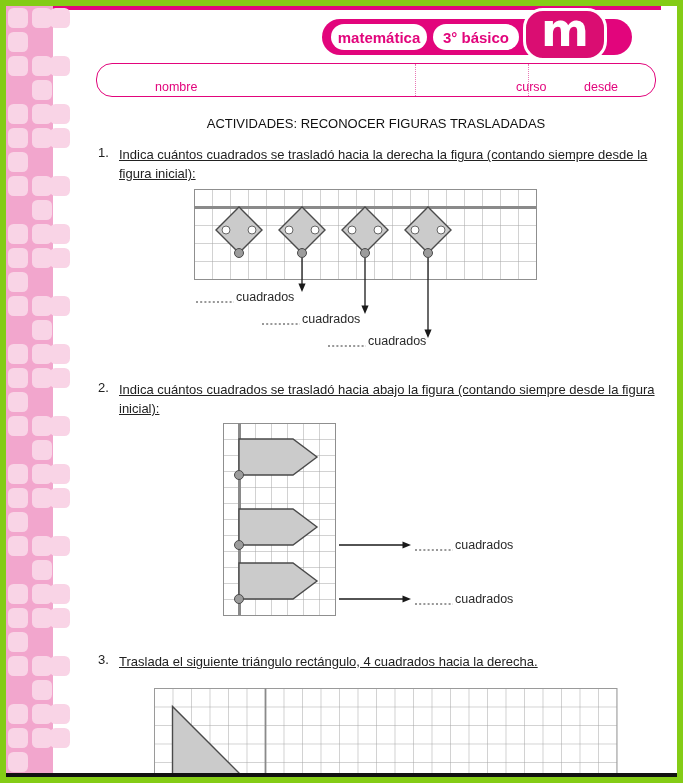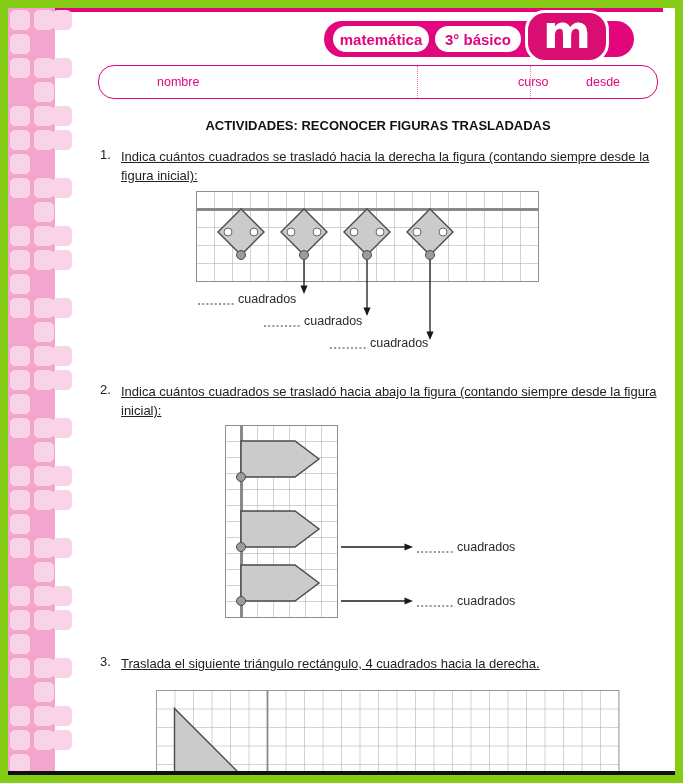--- a/index.html
+++ b/index.html
@@ -1,20 +1,20 @@
 <!DOCTYPE html>
 <html><head>
 <meta charset="utf-8">
 <style>
   html,body{margin:0;padding:0;background:#ffffff;}
   .page{
     position:relative;
     width:683px;height:783px;
     box-sizing:border-box;
-    border:8px solid #84cc16;
+    border:6px solid #84cc16;
     background:#ffffff;
     overflow:hidden;
     font-family:"Liberation Sans", sans-serif;
     color:#222;
   }
   
   .topbar{position:absolute;left:0;top:0;width:655px;height:4px;background:#e2057c;z-index:1;}
   
   .strip{position:absolute;left:0;top:0;width:64px;height:779px;z-index:2;}
   
@@ -37,31 +37,31 @@
   }
   .logo-letter{
     color:#ffffff;font-family:"DejaVu Sans", sans-serif;font-weight:bold;
     font-size:46px;line-height:1;margin-top:-9px;
   }
   
   .header-row{
     position:absolute;left:90px;top:57px;width:558px;height:32px;
     border:1px solid #e2057c;border-radius:16px;z-index:3;background:transparent;
   }
-  .header-cell-label{position:absolute;top:9px;font-size:12.5px;color:#e2057c;padding-left:44px;}
+  .header-cell-label{position:absolute;top:16px;font-size:12.5px;color:#e2057c;padding-left:44px;}
   .lbl-nombre{left:14px;}
   .lbl-curso{left:330px;margin-left:45px;}
   .lbl-fecha{left:443px;}
   .header-div{position:absolute;top:0;height:32px;border-left:1px dotted #e878b4;}
   .div-curso{left:318px;}
   .div-fecha{left:431px;}
   
   .content{position:absolute;left:92px;top:0;width:556px;z-index:2;}
   .ws-title{position:absolute;top:110px;left:0;width:100%;text-align:center;
-    font-size:13px;font-weight:bold;color:#111;}
+    font-size:13px;font-weight:normal;color:#111;}
   .exercise{position:absolute;left:0;}
   .ex-number{position:absolute;left:0;top:0;font-size:13px;}
   .ex-text{margin-left:21px;width:538px;font-size:13px;line-height:19px;text-decoration:underline;}
   .ex1{top:139px;} .ex2{top:374px;} .ex3{top:646px;}
   .fig{position:absolute;}
   .fig1{left:96px;top:183px;}
   .fig2{left:125px;top:417px;}
   .fig3{left:56px;top:682px;}
   svg text.answer-word{font-family:"Liberation Sans", sans-serif;font-size:12.5px;fill:#2a2a2a;}
   

